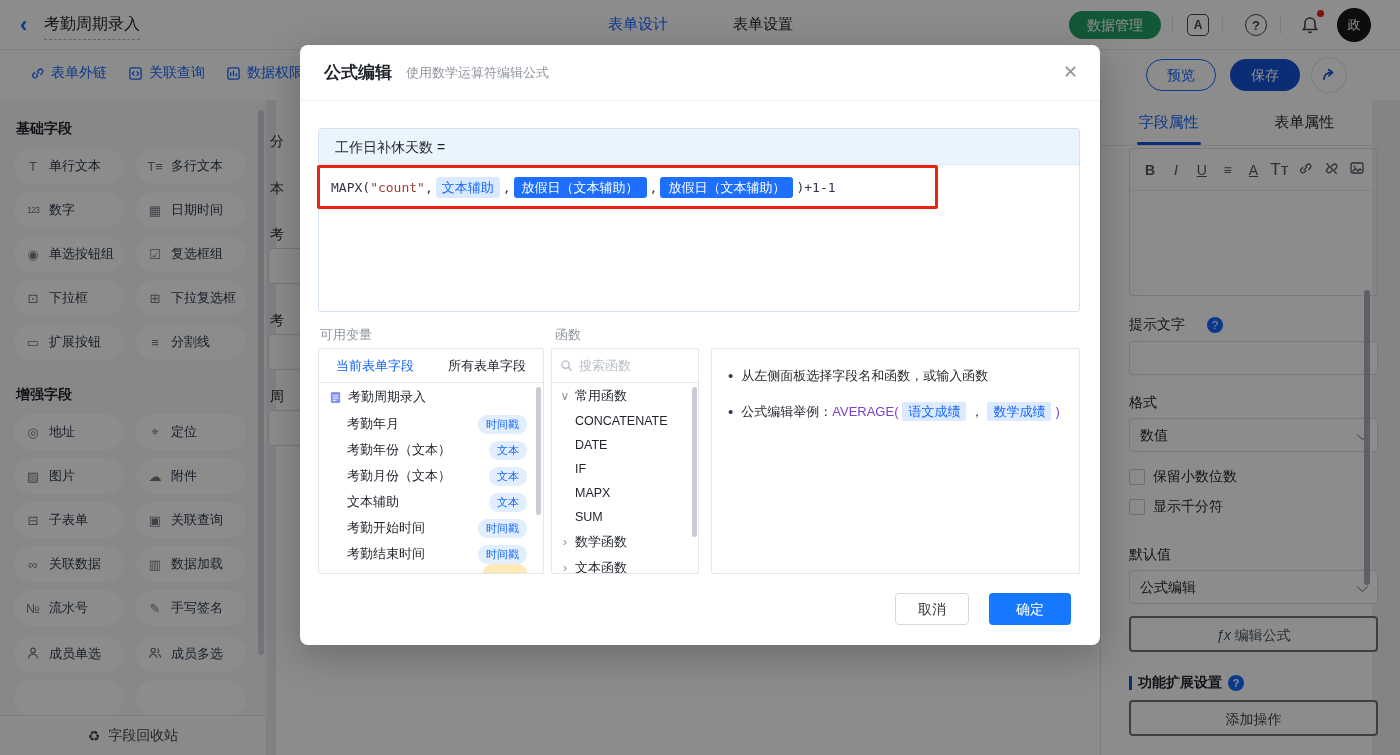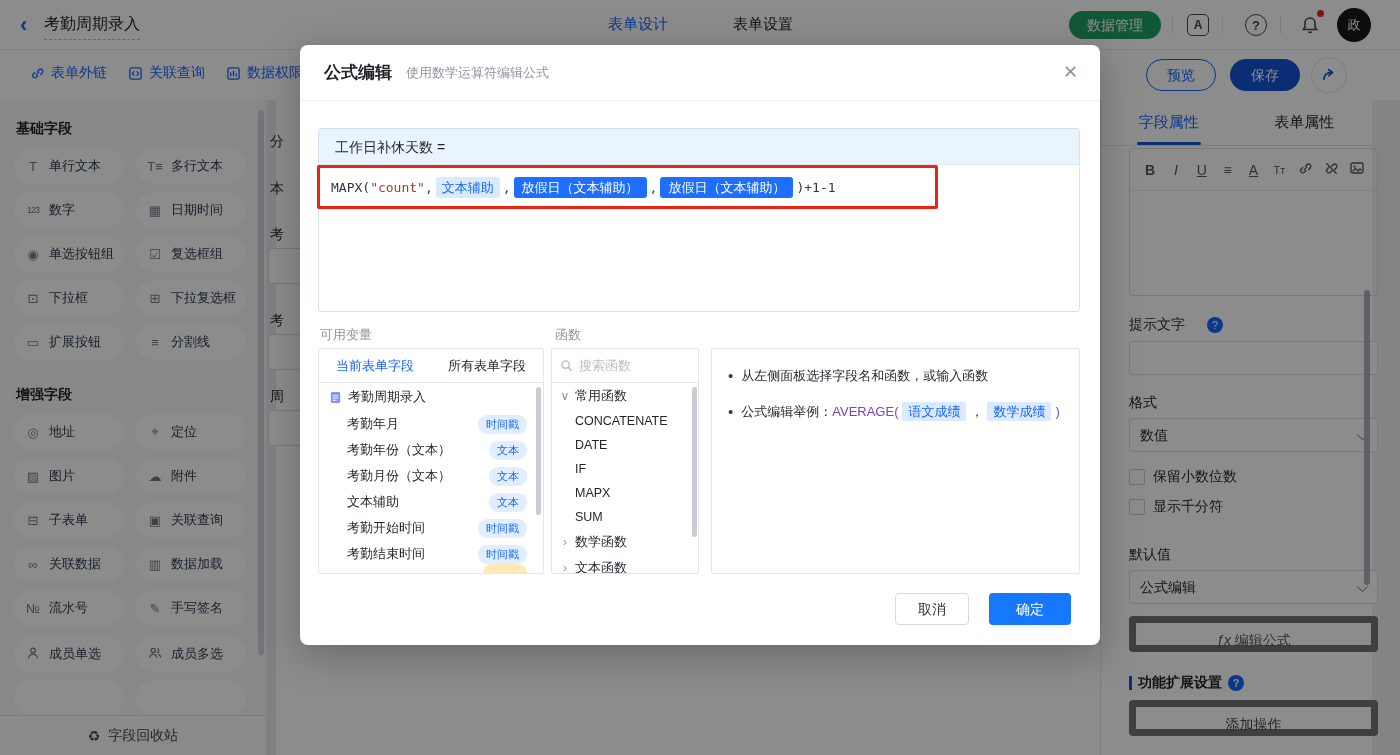--- a/index.html
+++ b/index.html
@@ -49,29 +49,29 @@
   
   .rpanel { position:absolute; left:1100px; top:100px; width:272px; height:655px; background:#fff; border-left:1px solid #e5e6eb; z-index:1; }
   .rp-tabs { position:absolute; left:0; top:0; width:100%; height:46px; border-bottom:1px solid #e5e6eb; display:flex; }
   .rp-tab { flex:1; text-align:center; line-height:44px; font-size:15px; cursor:pointer; position:relative; }
   .rp-tab.active { color:#1667ff; }
   .rp-tab.active::after { content:""; position:absolute; left:50%; transform:translateX(-50%); bottom:0; width:64px; height:3px; background:#1556d6; border-radius:2px; }
   .richtext { position:absolute; left:28px; top:48px; width:249px; height:148px; border:1px solid #dcdfe6; border-radius:3px; }
   .rt-toolbar { height:42px; border-bottom:1px solid #e8eaed; display:flex; align-items:center; justify-content:space-between; padding:0 10px; color:#4e5969; }
   .rt-btn { width:20px; text-align:center; font-size:14px; cursor:pointer; }
   .rt-b { font-weight:bold; } .rt-i { font-style:italic; } .rt-u { text-decoration:underline; }
-  .rt-a { text-decoration:underline; } .rt-t { font-size:11px; }
+  .rt-a { text-decoration:underline; } .rt-t { font-size:17px; }
   .rp-label { position:absolute; left:28px; font-size:14px; color:#1f2329; display:flex; align-items:center; gap:22px; }
   .q-badge { width:16px; height:16px; background:#1667ff; color:#fff; border-radius:50%; font-size:11px; text-align:center; line-height:16px; display:inline-block; }
   .rp-input { position:absolute; left:28px; width:249px; height:34px; border:1px solid #dcdfe6; border-radius:4px; background:#fff; font-size:13px; padding:0 8px; color:#1f2329; font-family:inherit; }
   .rp-select { position:absolute; left:28px; width:249px; height:34px; border:1px solid #dcdfe6; border-radius:4px; background:#fff; font-size:14px; line-height:32px; padding:0 10px; color:#1f2329; cursor:pointer; }
   .caret { position:absolute; right:12px; top:13px; width:8px; height:8px; border-right:1.5px solid #8f959e; border-bottom:1.5px solid #8f959e; transform:rotate(45deg) translateY(-2px); }
   .rp-check { position:absolute; left:28px; display:flex; align-items:center; gap:8px; font-size:14px; color:#1f2329; cursor:pointer; }
   .checkbox { width:16px; height:16px; border:1px solid #c9cdd4; border-radius:2px; background:#fff; }
-  .rp-btn { position:absolute; left:28px; width:249px; height:36px; border:7px solid #737373; border-radius:4px; background:#fff; text-align:center; line-height:34px; font-size:14px; color:#4e5969; cursor:pointer; }
+  .rp-btn { position:absolute; left:28px; width:249px; height:36px; border:2px solid #737373; border-radius:4px; background:#fff; text-align:center; line-height:34px; font-size:14px; color:#4e5969; cursor:pointer; }
   .rp-sec-head { position:absolute; left:28px; font-size:14px; font-weight:bold; color:#1f2329; display:flex; align-items:center; gap:6px; }
   .blue-bar { width:3px; height:14px; background:#1556d6; display:inline-block; }
   .rp-scroll { position:absolute; right:2px; top:190px; width:6px; height:295px; background:#aab0b8; border-radius:3px; cursor:pointer; }
 
   
   .overlay { position:absolute; left:0; top:0; width:1400px; height:755px; background:rgba(0,0,0,0.45); z-index:10; }
   .modal { position:absolute; left:300px; top:45px; width:800px; height:600px; background:#fff; border-radius:8px; box-shadow:0 10px 40px rgba(0,0,0,.25); z-index:20; }
   .m-header { position:absolute; left:0; top:0; width:100%; height:56px; border-bottom:1px solid #efefef; display:flex; align-items:center; padding:0 24px; gap:14px; }
   .m-title { font-size:17px; font-weight:bold; color:#1f2329; }
   .m-sub { font-size:13px; color:#8f959e; }

